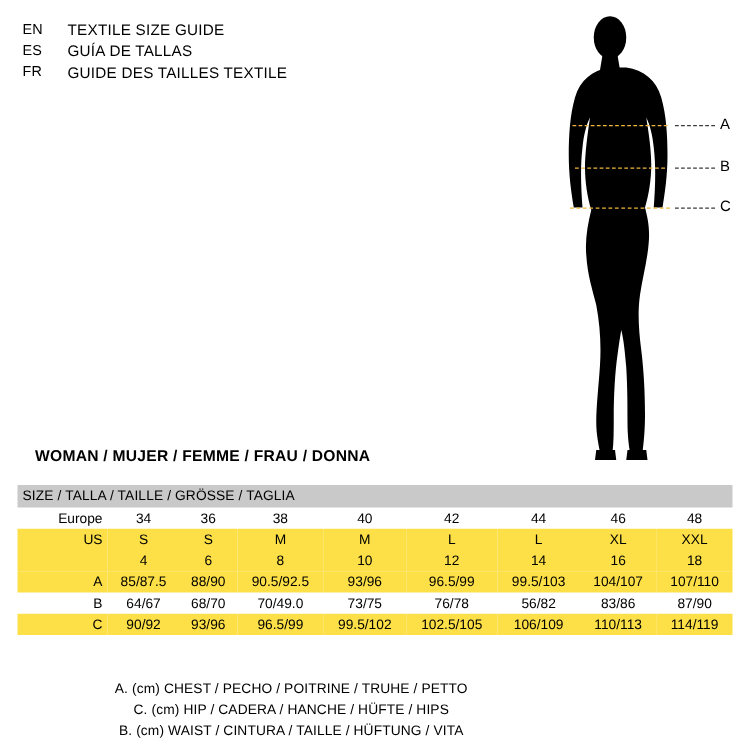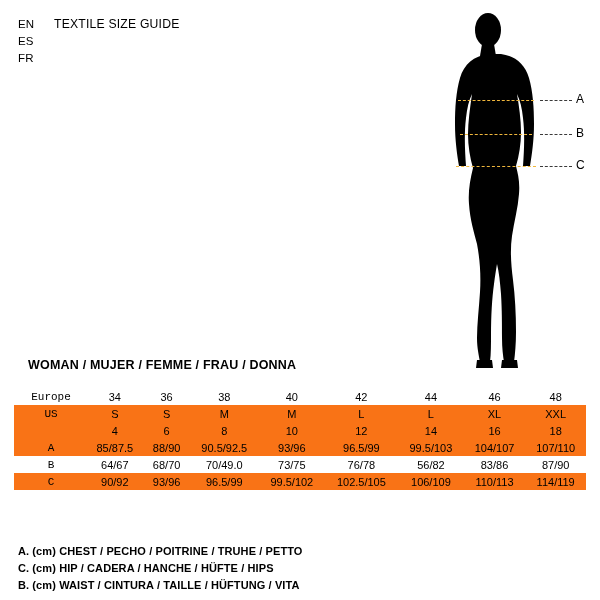--- a/index.html
+++ b/index.html
@@ -98,58 +98,60 @@
     white-space: nowrap;
   }
   .size-table tr.head td {
     background: #c9c9c9;
     text-align: left;
     font-size: 11px;
     letter-spacing: 0.1px;
     height: 18px;
   }
   .size-table tr.shade td {
-    background: #f97316;
+    background: #fde047;
   }
   .size-table td.rowlabel {
-    text-align: center;
+    text-align: right;
     width: 62px;
     padding-left: 6px;
-    font-family: Liberation Mono, monospace;
   }
 
   
   .legend {
     position: absolute;
     left: 18px;
     top: 543px;
     width: 430px;
   }
   .legend-row {
     font-size: 11px;
-    font-weight: bold;
+    font-weight: normal;
     line-height: 17px;
     letter-spacing: 0.1px;
+    text-align: center;
   }
 </style>
 </head>
 <body>
 
 <div class="page">
 
   <div class="lang-block">
     <div class="lang-row">
       <div class="lang-code">EN</div>
       <div class="lang-text">TEXTILE SIZE GUIDE</div>
     </div>
     <div class="lang-row">
       <div class="lang-code">ES</div>
+      <div class="lang-text">GUÍA DE TALLAS</div>
     </div>
     <div class="lang-row">
       <div class="lang-code">FR</div>
+      <div class="lang-text">GUIDE DES TAILLES TEXTILE</div>
     </div>
   </div>
 
   <div class="figure-wrap">
     <svg class="figure-svg" width="160" height="370" viewBox="0 0 160 370">
       <g fill="#000000">
 
         <ellipse cx="58" cy="22" rx="13" ry="17"></ellipse>
 
         <path d="M52 36 L64 36 L66 48 L50 48 Z"></path>
@@ -206,20 +208,23 @@
 
     <div class="measure-line" style="left:26px; top:158px; width:80px;"></div>
     <div class="measure-line dark" style="left:110px; top:158px; width:32px;"></div>
     <div class="measure-label" style="left:146px; top:150px;">C</div>
   </div>
 
   <div class="woman-title">WOMAN / MUJER / FEMME / FRAU / DONNA</div>
 
   <table class="size-table">
     <tbody>
+      <tr class="head">
+        <td colspan="9">SIZE / TALLA / TAILLE / GRÖSSE / TAGLIA</td>
+      </tr>
       <tr>
         <td class="rowlabel">Europe</td>
         <td>34</td>
         <td>36</td>
         <td>38</td>
         <td>40</td>
         <td>42</td>
         <td>44</td>
         <td>46</td>
         <td>48</td>

